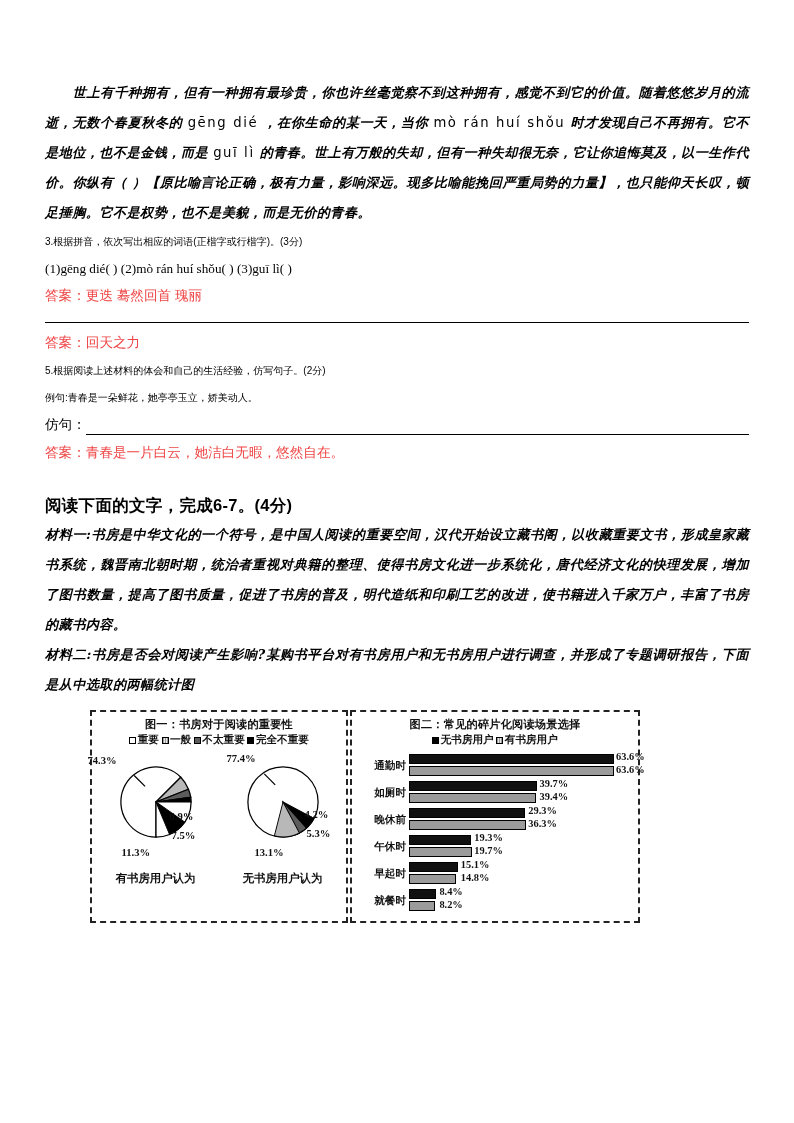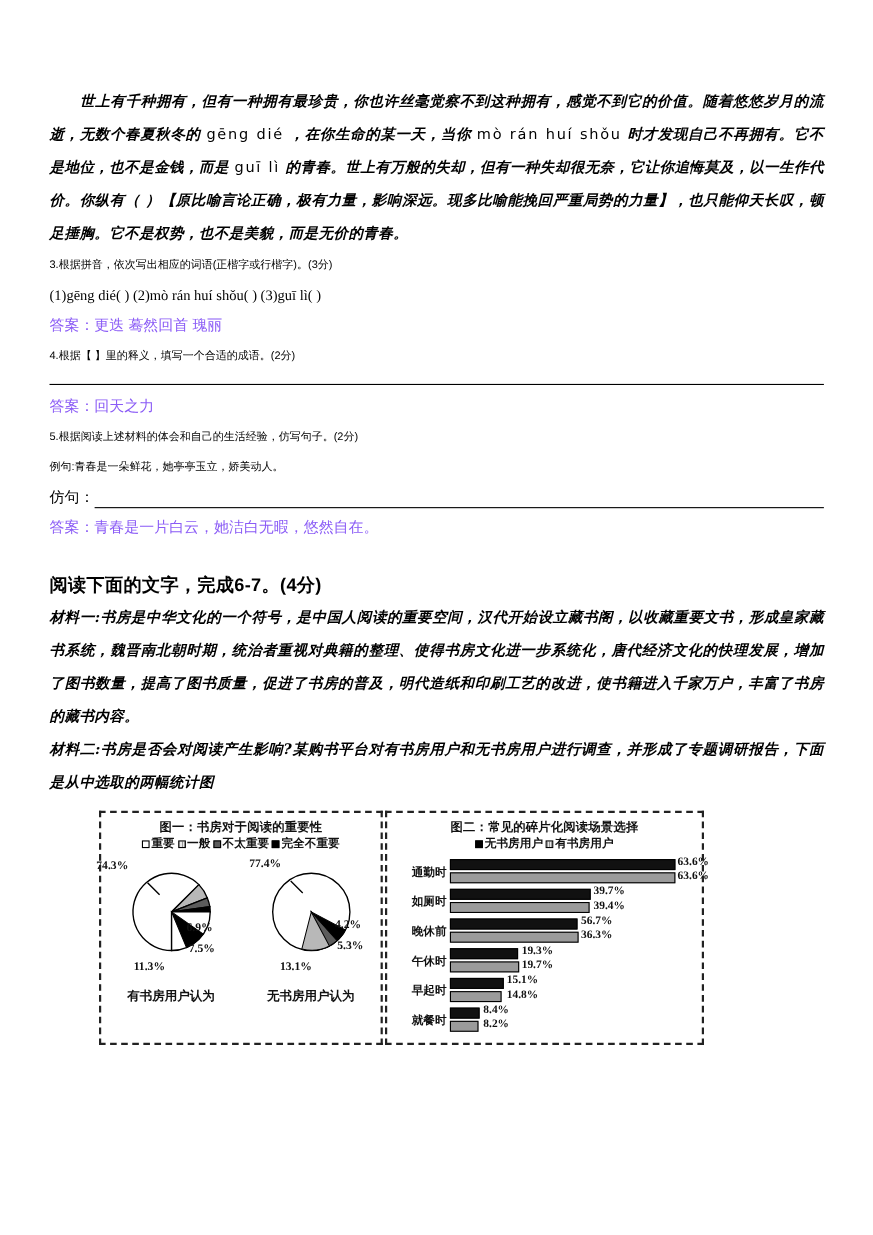--- a/index.html
+++ b/index.html
@@ -50,21 +50,21 @@
   }
   .pinyin-row{
     font-family:"Liberation Serif",serif;
     font-size:13.2px;
     line-height:27px;
   }
   .answer{
     font-family:"Liberation Sans",sans-serif;
     font-size:13.6px;
     line-height:28px;
-    color:#8b5cf6;
+    color:#ef4444;
   }
   .blank-rule{
     border-bottom:1.5px solid #000;
     height:0;
     margin:12px 0 6px 0;
   }
   .fang-line{
     font-family:"Liberation Sans",sans-serif;
     font-size:13.6px;
     line-height:28px;
@@ -210,21 +210,20 @@
 
 <div class="page">
   <div class="content">
 
     <div class="script indent"><span>世上有千种拥有，但有一种拥有最珍贵，你也许丝毫觉察不到这种拥有，感觉不到它的价值。随着悠悠岁月的流逝，无数个春夏秋冬的 </span><span class="pinyin">gēng dié</span><span> ，在你生命的某一天，当你 </span><span class="pinyin">mò rán huí shǒu</span><span> 时才发现自己不再拥有。它不是地位，也不是金钱，而是 </span><span class="pinyin">guī lì</span><span> 的青春。世上有万般的失却，但有一种失却很无奈，它让你追悔莫及，以一生作代价。你纵有（    ）【原比喻言论正确，极有力量，影响深远。现多比喻能挽回严重局势的力量】，也只能仰天长叹，顿足捶胸。它不是权势，也不是美貌，而是无价的青春。</span></div>
 
     <div class="qline">3.根据拼音，依次写出相应的词语(正楷字或行楷字)。(3分)</div>
     <div class="pinyin-row">(1)gēng dié(          )   (2)mò rán huí shǒu(              )     (3)guī lì(              )</div>
     <div class="answer">答案：更迭     蓦然回首    瑰丽</div>
 
-    <div class="qline">4.根据【 】里的释义，填写一个合适的成语。(2分)</div>
     <div class="blank-rule"></div>
     <div class="answer">答案：回天之力</div>
 
     <div class="qline">5.根据阅读上述材料的体会和自己的生活经验，仿写句子。(2分)</div>
     <div class="qline">例句:青春是一朵鲜花，她亭亭玉立，娇美动人。</div>
     <div class="fang-line">
       <span class="lead">仿句：</span>
       <span class="rule"></span>
     </div>
     <div class="answer">答案：青春是一片白云，她洁白无暇，悠然自在。</div>
@@ -322,21 +321,21 @@
               <span class="bar-val top" style="left:58%;">39.7%</span>
               <span class="bar-val bot" style="left:58%;">39.4%</span>
             </span>
           </div>
 
           <div class="bar-row">
             <span class="bar-cat">晚休前</span>
             <span class="bar-pair">
               <span class="bar top" style="left:0;width:51.6%;"></span>
               <span class="bar bot" style="left:0;width:51.9%;"></span>
-              <span class="bar-val top" style="left:53%;">56.7%</span>
+              <span class="bar-val top" style="left:53%;">29.3%</span>
               <span class="bar-val bot" style="left:53%;">36.3%</span>
             </span>
           </div>
 
           <div class="bar-row">
             <span class="bar-cat">午休时</span>
             <span class="bar-pair">
               <span class="bar top" style="left:0;width:27.6%;"></span>
               <span class="bar bot" style="left:0;width:28.1%;"></span>
               <span class="bar-val top" style="left:29%;">19.3%</span>

